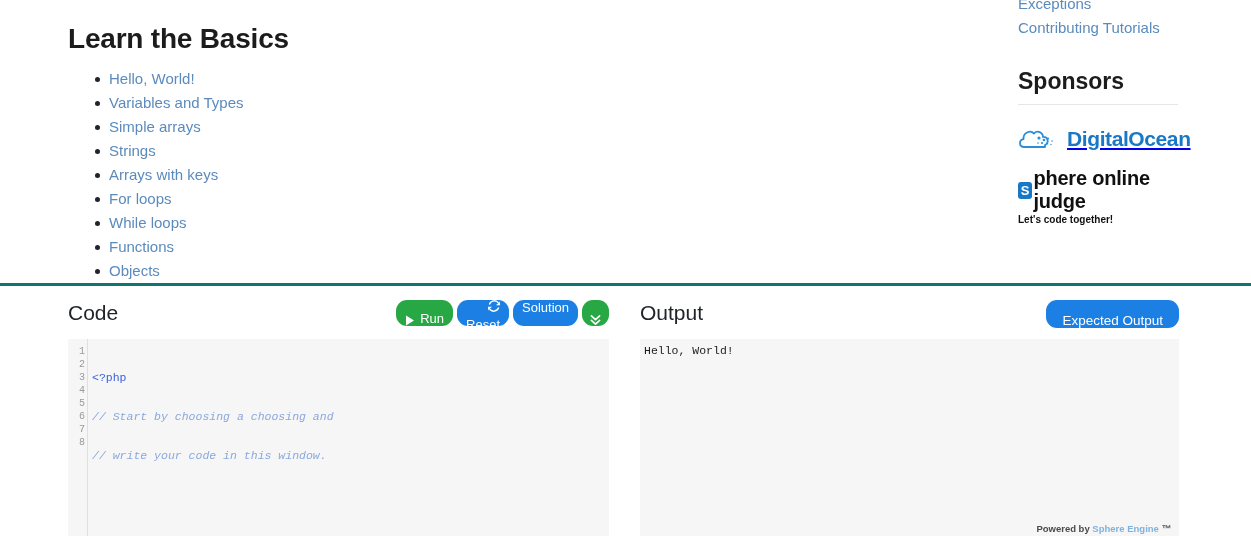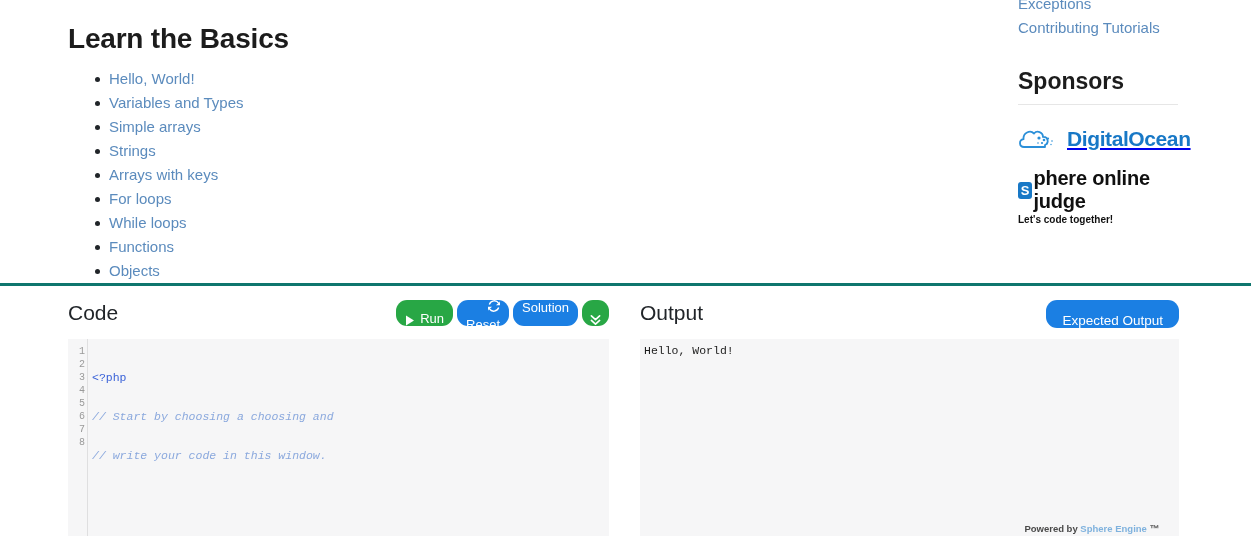--- a/index.html
+++ b/index.html
@@ -248,21 +248,21 @@
     left: 4px;
     top: 5px;
     font-family: "Liberation Mono", monospace;
     font-size: 11.5px;
     line-height: 14px;
     color: #1d1d1d;
     white-space: pre;
   }
   .powered {
     position: absolute;
-    right: 20px;
+    right: 8px;
     bottom: 5px;
     font-size: 9.5px;
     font-weight: bold;
     color: #4a4a4a;
   }
   .powered a { color: #7fb2de; text-decoration: none; }
 </style>
 </head>
 <body>
 

